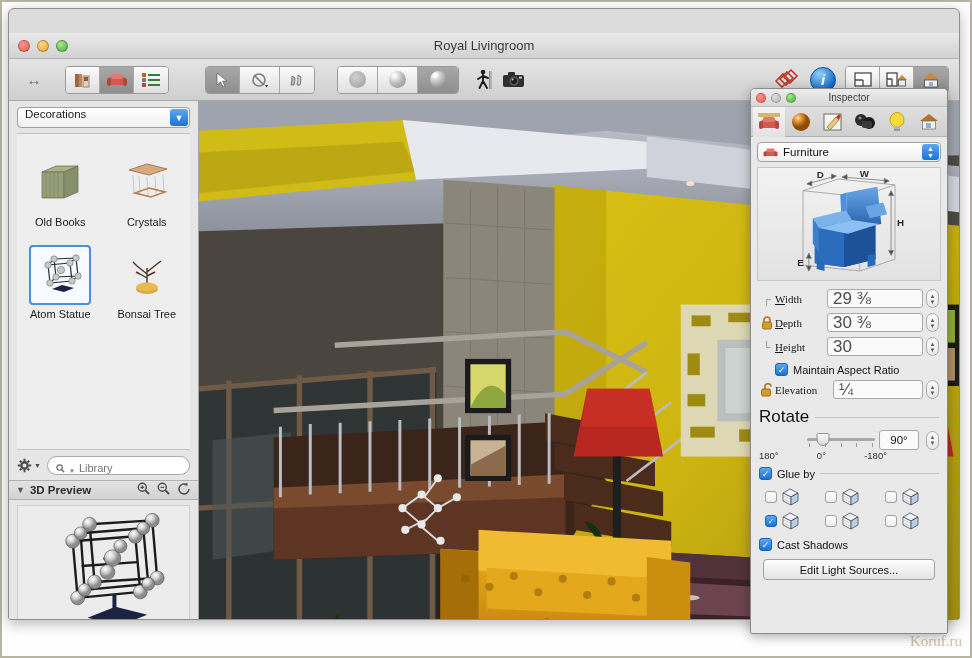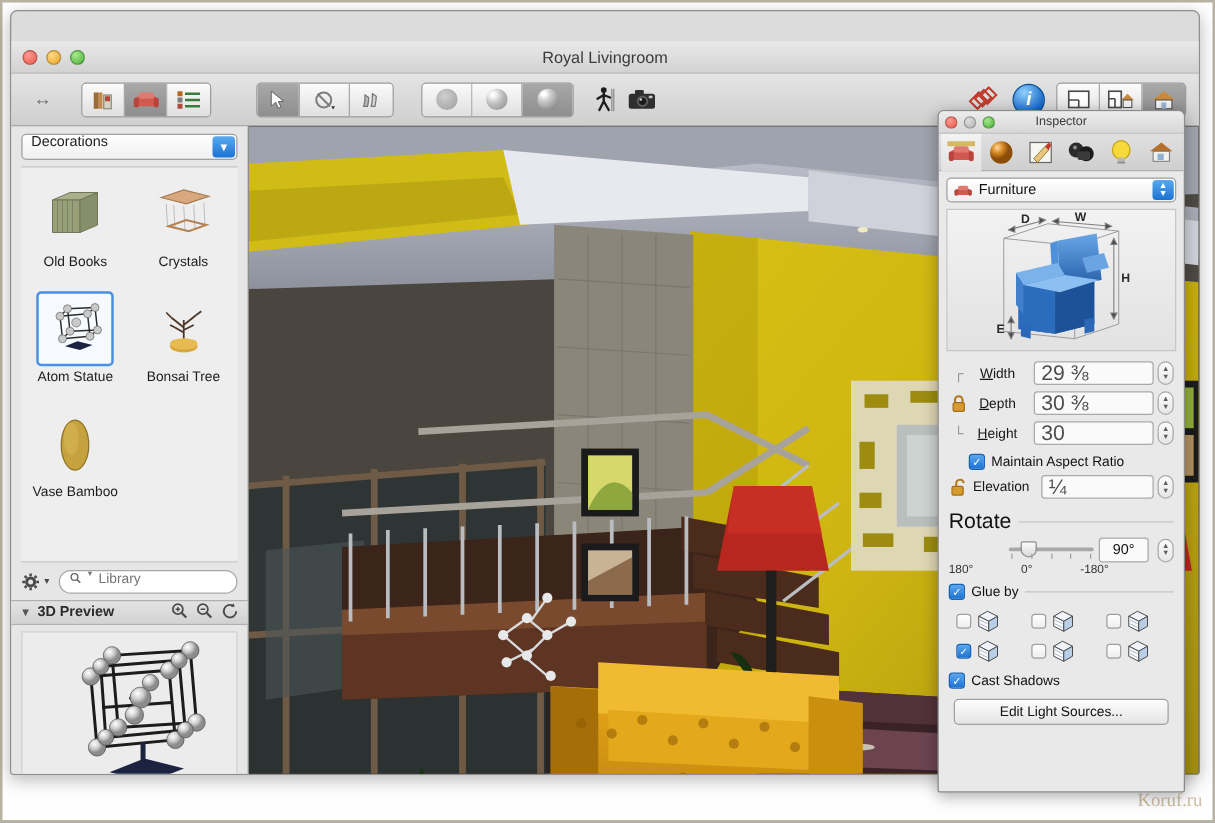--- a/index.html
+++ b/index.html
@@ -127,21 +127,21 @@
     color: #fff; font-size: 9px;
   }
   .items {
     flex: 1;
     background: #eeeeee;
     border-top: 1px solid #c4c4c4;
     border-bottom: 1px solid #c4c4c4;
     margin: 0 8px;
     display: flex; flex-wrap: wrap;
     align-content: flex-start;
-    padding-top: 4px;
+    padding-top: 16px;
     overflow: hidden;
   }
   .item {
     width: 50%;
     height: 92px;
     display: flex; flex-direction: column;
     align-items: center; justify-content: flex-start;
     cursor: pointer;
     padding-top: 3px;
   }
@@ -163,21 +163,21 @@
   }
   .gear {
     display: flex; align-items: center; gap: 2px;
     cursor: pointer; color: #4a4a4a; font-size: 14px;
   }
   .search {
     flex: 1; height: 19px;
     background: #fff;
     border: 1px solid #a8a8a8;
     border-radius: 10px;
-    display: flex; align-items: flex-start;
+    display: flex; align-items: flex-end;
     padding: 0 8px; gap: 4px;
     font-size: 11px; color: #9a9a9a;
   }
   .search input {
     border: none; outline: none; width: 100%;
     font-size: 11px; font-family: inherit; color: #333; background: transparent;
   }
 
   .preview-head {
     height: 20px;
@@ -297,22 +297,22 @@
     display: flex; align-items: center;
     height: 21px; margin-bottom: 3px;
   }
   .bracket {
     width: 16px; height: 20px;
     color: #8c8c8c; font-size: 11px;
     display: flex; align-items: center; justify-content: center;
   }
   .lock { width: 16px; display: flex; align-items: center; justify-content: center; }
   .fld-label {
-    width: 52px; text-align: center;
-    font-size: 11px; color: #161616; padding-right: 6px;
+    width: 52px; text-align: left;
+    font-size: 11px; color: #161616; padding-right: 6px; font-family: Liberation Serif, serif;
   }
   .fld-label u { text-decoration: underline; }
   .txtbox {
     flex: 1; height: 19px;
     background: #fafafa;
     border: 1px solid #a9a9a9;
     border-radius: 3px;
     font-size: 17px; color: #4d4d4d;
     display: flex; align-items: center;
     padding-left: 5px;
@@ -639,29 +639,20 @@
                   <path d="M14 14 L10 10 M34 12 L38 9 M17 22 L13 20"></path>
                 </g>
                 <ellipse cx="24" cy="37" rx="11" ry="5" fill="#d9a93f"></ellipse>
                 <ellipse cx="24" cy="35" rx="11" ry="4.4" fill="#e8bb52"></ellipse>
               </svg>
             </div>
             <div class="item-label">Bonsai Tree</div>
           </div>
 
 
-          <div class="item">
-            <div class="item-thumb">
-              <svg width="44" height="48" viewBox="0 0 44 48">
-                <ellipse cx="22" cy="25" rx="11" ry="20" fill="#c6a23e" stroke="#8d7122"></ellipse>
-                <ellipse cx="19" cy="20" rx="6" ry="13" fill="#d6b555" opacity=".6"></ellipse>
-              </svg>
-            </div>
-            <div class="item-label">Vase Bamboo</div>
-          </div>
 
         </div>
 
         <div class="lib-bar">
           <div class="gear">
             <svg width="15" height="15" viewBox="0 0 15 15">
               <circle cx="7.5" cy="7.5" r="3.2" fill="none" stroke="#4a4a4a" stroke-width="2.4"></circle>
               <g stroke="#4a4a4a" stroke-width="2">
                 <path d="M7.5 .8 L7.5 3 M7.5 12 L7.5 14.2 M.8 7.5 L3 7.5 M12 7.5 L14.2 7.5"></path>
                 <path d="M2.8 2.8 L4.3 4.3 M10.7 10.7 L12.2 12.2 M12.2 2.8 L10.7 4.3 M4.3 10.7 L2.8 12.2"></path>

